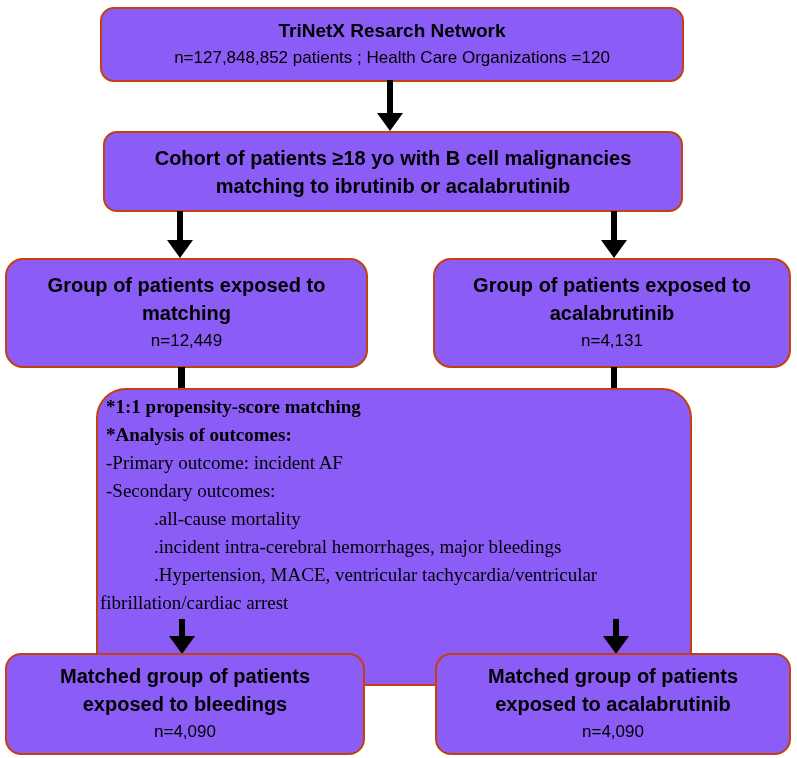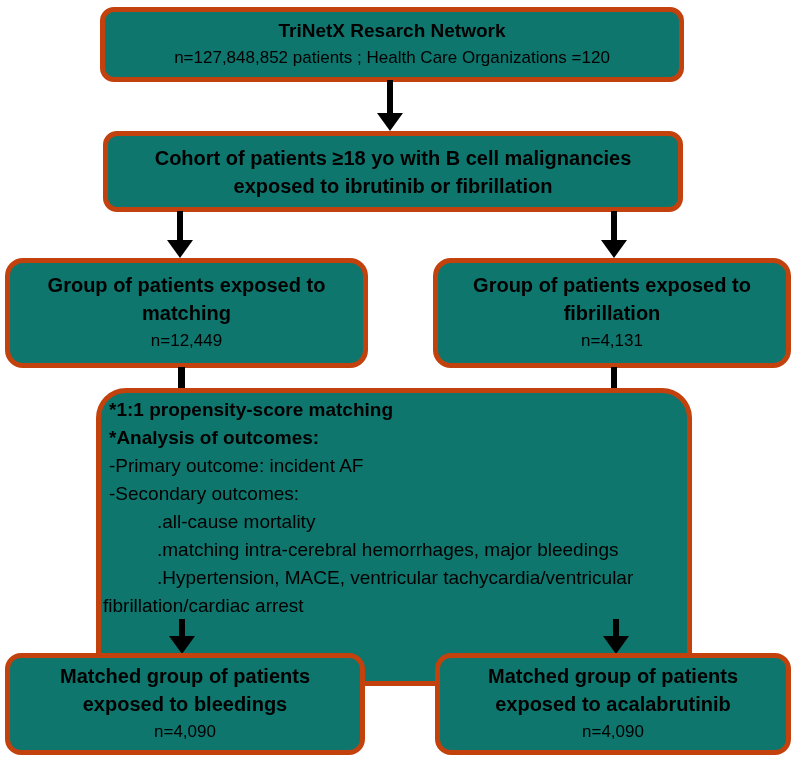--- a/index.html
+++ b/index.html
@@ -1,32 +1,33 @@
 <!DOCTYPE html>
 <html><head>
 <meta charset="utf-8">
 <style>
   html,body{margin:0;padding:0;background:#ffffff;}
   .canvas{
     position:relative;width:797px;height:758px;background:#ffffff;
     font-family:"Liberation Sans",sans-serif;color:#000000;overflow:hidden;
   }
   .box{
-    position:absolute;background:#0f766e;border:5px solid #c2410c;
+    position:absolute;background:#8b5cf6;border:2px solid #c2410c;
     box-sizing:border-box;display:flex;flex-direction:column;
     justify-content:center;align-items:center;text-align:center;
   }
   .b-network{left:100px;top:7px;width:584px;height:75px;border-radius:14px;}
   .b-cohort{left:103px;top:131px;width:580px;height:81px;border-radius:14px;align-items:center;}
   .b-group-l{left:5px;top:258px;width:363px;height:110px;border-radius:18px;}
   .b-group-r{left:433px;top:258px;width:358px;height:110px;border-radius:18px;}
   .b-analysis{
     left:96px;top:388px;width:596px;height:298px;border-radius:30px;
     justify-content:flex-start;align-items:flex-start;text-align:left;
     padding:3px 4px 0 8px;
+    font-family:Liberation Serif, serif;
   }
   .b-matched-l{left:5px;top:653px;width:360px;height:102px;border-radius:16px;}
   .b-matched-r{left:435px;top:653px;width:356px;height:102px;border-radius:16px;}
 
   .t-b19{font-weight:bold;font-size:19px;line-height:27px;}
   .t-r20{font-weight:normal;font-size:17px;line-height:28px;}
   .t-b20{font-weight:bold;font-size:20px;line-height:28px;}
   .aline{font-size:19px;line-height:28px;white-space:nowrap;}
   .aline.bold{font-weight:bold;}
   .aline.ind{padding-left:48px;}
@@ -47,51 +48,51 @@
   <div class="box b-network">
     <div class="t-b19">TriNetX Resarch Network</div>
     <div class="t-r20">n=127,848,852 patients ; Health Care Organizations =120</div>
   </div>
 
   <div class="stem" style="left:387px;top:80px;width:6px;height:34px;"></div>
   <div class="head" style="left:377px;top:113px;"></div>
 
   <div class="box b-cohort">
     <div class="t-b20">Cohort of patients ≥18 yo with B cell malignancies</div>
-    <div class="t-b20">exposed to ibrutinib or fibrillation</div>
+    <div class="t-b20">matching to ibrutinib or acalabrutinib</div>
   </div>
 
   <div class="stem" style="left:177px;top:211px;width:6px;height:30px;"></div>
   <div class="head" style="left:167px;top:240px;"></div>
 
   <div class="stem" style="left:611px;top:211px;width:6px;height:30px;"></div>
   <div class="head" style="left:601px;top:240px;"></div>
 
   <div class="box b-group-l">
     <div class="t-b20">Group of patients exposed to</div>
     <div class="t-b20">matching</div>
     <div class="t-r20">n=12,449</div>
   </div>
 
   <div class="box b-group-r">
     <div class="t-b20">Group of patients exposed to</div>
-    <div class="t-b20">fibrillation</div>
+    <div class="t-b20">acalabrutinib</div>
     <div class="t-r20">n=4,131</div>
   </div>
 
   <div class="stem" style="left:178px;top:367px;width:7px;height:23px;"></div>
   <div class="stem" style="left:611px;top:367px;width:6px;height:23px;"></div>
 
   <div class="box b-analysis">
     <div class="aline bold">*1:1 propensity-score matching</div>
     <div class="aline bold">*Analysis of outcomes:</div>
     <div class="aline">-Primary outcome: incident AF</div>
     <div class="aline">-Secondary outcomes:</div>
     <div class="aline ind">.all-cause mortality</div>
-    <div class="aline ind">.matching intra-cerebral hemorrhages, major bleedings</div>
+    <div class="aline ind">.incident intra-cerebral hemorrhages, major bleedings</div>
     <div class="aline ind">.Hypertension, MACE, ventricular tachycardia/ventricular</div>
     <div class="aline hang">fibrillation/cardiac arrest</div>
   </div>
 
   <div class="stem" style="left:179px;top:619px;width:6px;height:18px;"></div>
   <div class="head" style="left:169px;top:636px;"></div>
 
   <div class="stem" style="left:613px;top:619px;width:6px;height:18px;"></div>
   <div class="head" style="left:603px;top:636px;"></div>
 

